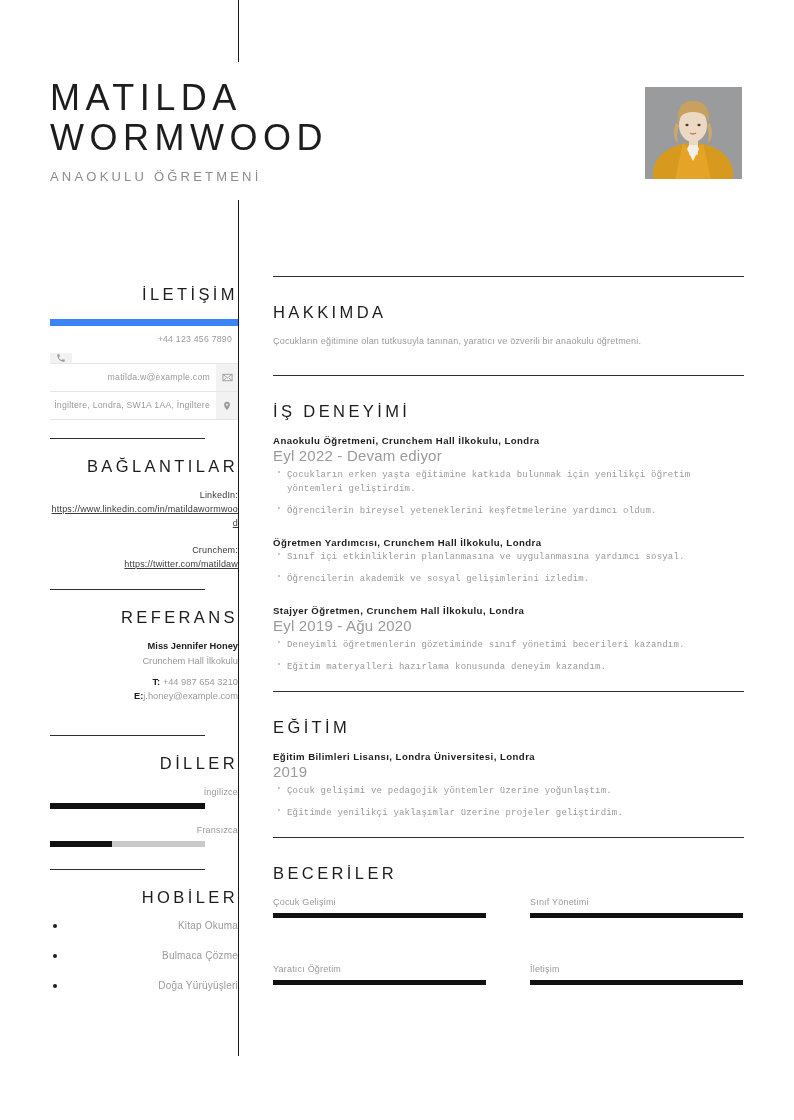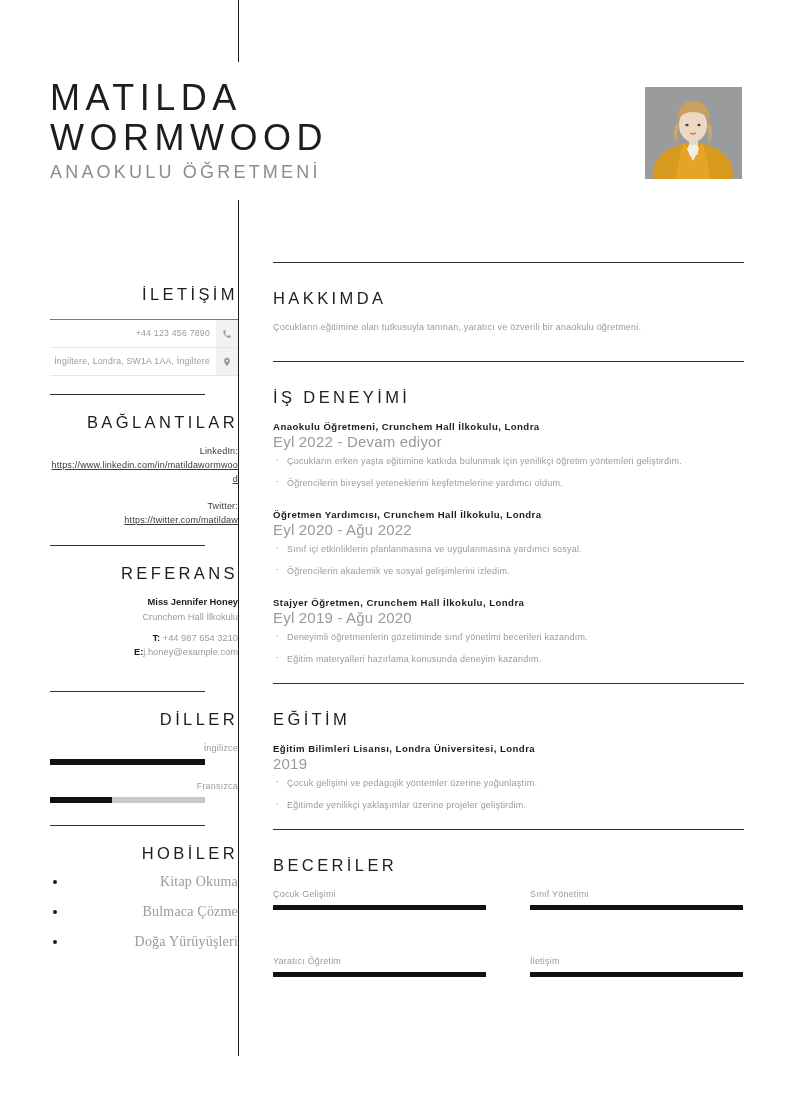--- a/index.html
+++ b/index.html
@@ -38,22 +38,22 @@
   }
   .name-line {
     font-size: 36px;
     letter-spacing: 5.5px;
     font-weight: 300;
     line-height: 40px;
     color: #1d1d1d;
     white-space: nowrap;
   }
   .job-title {
-    margin-top: 4px;
-    font-size: 18px;
+    margin-top: 11px;
+    font-size: 13px;
     letter-spacing: 3.2px;
     color: #8c8c8c;
     font-weight: 400;
   }
   .photo {
     position: absolute;
     left: 645px; top: 87px;
     width: 97px; height: 92px;
     overflow: hidden;
     background: #8d8d8d;
@@ -82,21 +82,21 @@
   }
 
   
   .contact-row {
     display: flex;
     align-items: stretch;
     border-bottom: 1px solid #e6e6e6;
     min-height: 27px;
     width: 188px;
   }
-  .contact-row:first-child { border-top: 1px solid #3b82f6; }
+  .contact-row:first-child { border-top: 7px solid #3b82f6; flex-direction: column; }
   .contact-text {
     flex: 1;
     font-size: 8.7px;
     color: #9a9a9a;
     line-height: 13px;
     padding: 7px 6px 7px 0;
     letter-spacing: .25px;
   }
   .contact-icon {
     width: 22px;
@@ -157,42 +157,41 @@
   }
   .bar-track {
     width: 155px; height: 6px;
     background: #c9c9c9;
   }
   .bar-fill { height: 6px; background: #111111; }
 
   
   .hobby-list { margin: 0; padding: 0; list-style: none; }
   .hobby-item {
-    font-size: 14px;
+    font-size: 10px;
     color: #9a9a9a;
     line-height: 14px;
     margin-bottom: 16px;
     padding-left: 17px;
     position: relative;
     letter-spacing: .2px;
-    font-family: Liberation Serif, serif;
   }
   .hobby-item::before {
     content: "";
     position: absolute;
     left: 3px; top: 5px;
     width: 4px; height: 4px;
     border-radius: 50%;
     background: #1d1d1d;
   }
 
   
   .main {
     position: absolute;
-    left: 273px; top: 262px;
+    left: 273px; top: 276px;
     width: 471px;
   }
   .main-rule {
     width: 471px; height: 1px;
     background: #2e2e2e;
   }
   .main-head {
     font-size: 16.5px;
     letter-spacing: 3.4px;
     font-weight: 400;
@@ -222,20 +221,21 @@
   }
   .bullets { margin: 0; padding: 0; list-style: none; }
   .bullet {
     font-size: 9px;
     color: #9a9a9a;
     line-height: 14px;
     padding-left: 14px;
     position: relative;
     margin-bottom: 8px;
     letter-spacing: .2px;
+    font-family: Liberation Mono, monospace;
   }
   .bullet::before {
     content: "\00b7";
     position: absolute;
     left: 2px; top: -2px;
     font-size: 13px;
     color: #b4b4b4;
   }
 
   
@@ -293,40 +293,49 @@
     <div style="margin-top:14px">
       <div class="contact-row">
         <div class="contact-text">+44 123 456 7890</div>
         <div class="contact-icon">
           <svg width="10" height="10" viewBox="0 0 24 24" fill="currentColor">
               <path d="M6.6 10.8c1.4 2.8 3.8 5.1 6.6 6.6l2.2-2.2c.3-.3.7-.4 1-.2 1.2.4 2.4.6 3.6.6.6 0 1 .4 1 1V20c0 .6-.4 1-1 1C10.6 21 3 13.4 3 4c0-.6.4-1 1-1h3.5c.6 0 1 .4 1 1 0 1.3.2 2.5.6 3.6.1.4 0 .8-.2 1l-2.3 2.2z"></path>
             </svg>
         </div>
       </div>
       <div class="contact-row">
+        <div class="contact-text">matilda.w@example.com</div>
+        <div class="contact-icon">
+          <svg width="11" height="11" viewBox="0 0 24 24" fill="none" stroke="currentColor" stroke-width="2">
+              <rect x="2" y="5" width="20" height="14"></rect>
+              <path d="M2 5l10 8 10-8M2 19l7-6M22 19l-7-6"></path>
+            </svg>
+        </div>
+      </div>
+      <div class="contact-row">
         <div class="contact-text">İngiltere, Londra, SW1A 1AA, İngiltere</div>
         <div class="contact-icon">
           <svg width="10" height="12" viewBox="0 0 24 24" fill="currentColor">
               <path d="M12 2C8.1 2 5 5.1 5 9c0 5.2 7 13 7 13s7-7.8 7-13c0-3.9-3.1-7-7-7zm0 9.5A2.5 2.5 0 1 1 12 6.5a2.5 2.5 0 0 1 0 5z"></path>
             </svg>
         </div>
       </div>
     </div>
   </div>
 
   <div class="side-rule"></div>
 
   <div>
     <div class="side-head">BAĞLANTILAR</div>
     <div class="link-block">
       <div class="link-label">LinkedIn:</div>
       <span class="link-url">https://www.linkedin.com/in/matildawormwood</span>
     </div>
     <div class="link-block">
-      <div class="link-label">Twitter:</div>
+      <div class="link-label">Crunchem:</div>
       <span class="link-url">https://twitter.com/matildaw</span>
     </div>
   </div>
 
   <div class="side-rule"></div>
 
   <div>
     <div class="side-head">REFERANS</div>
     <div class="ref-name">Miss Jennifer Honey</div>
     <div class="ref-org">Crunchem Hall İlkokulu</div>
@@ -388,21 +397,20 @@
         <div class="entry">
           <div class="entry-title">Anaokulu Öğretmeni, Crunchem Hall İlkokulu, Londra</div>
           <div class="entry-date">Eyl 2022 - Devam ediyor</div>
           <ul class="bullets">
             <li class="bullet">Çocukların erken yaşta eğitimine katkıda bulunmak için yenilikçi öğretim yöntemleri geliştirdim.</li>
             <li class="bullet">Öğrencilerin bireysel yeteneklerini keşfetmelerine yardımcı oldum.</li>
           </ul>
         </div>
         <div class="entry">
           <div class="entry-title">Öğretmen Yardımcısı, Crunchem Hall İlkokulu, Londra</div>
-          <div class="entry-date">Eyl 2020 - Ağu 2022</div>
           <ul class="bullets">
             <li class="bullet">Sınıf içi etkinliklerin planlanmasına ve uygulanmasına yardımcı sosyal.</li>
             <li class="bullet">Öğrencilerin akademik ve sosyal gelişimlerini izledim.</li>
           </ul>
         </div>
         <div class="entry">
           <div class="entry-title">Stajyer Öğretmen, Crunchem Hall İlkokulu, Londra</div>
           <div class="entry-date">Eyl 2019 - Ağu 2020</div>
           <ul class="bullets">
             <li class="bullet">Deneyimli öğretmenlerin gözetiminde sınıf yönetimi becerileri kazandım.</li>

